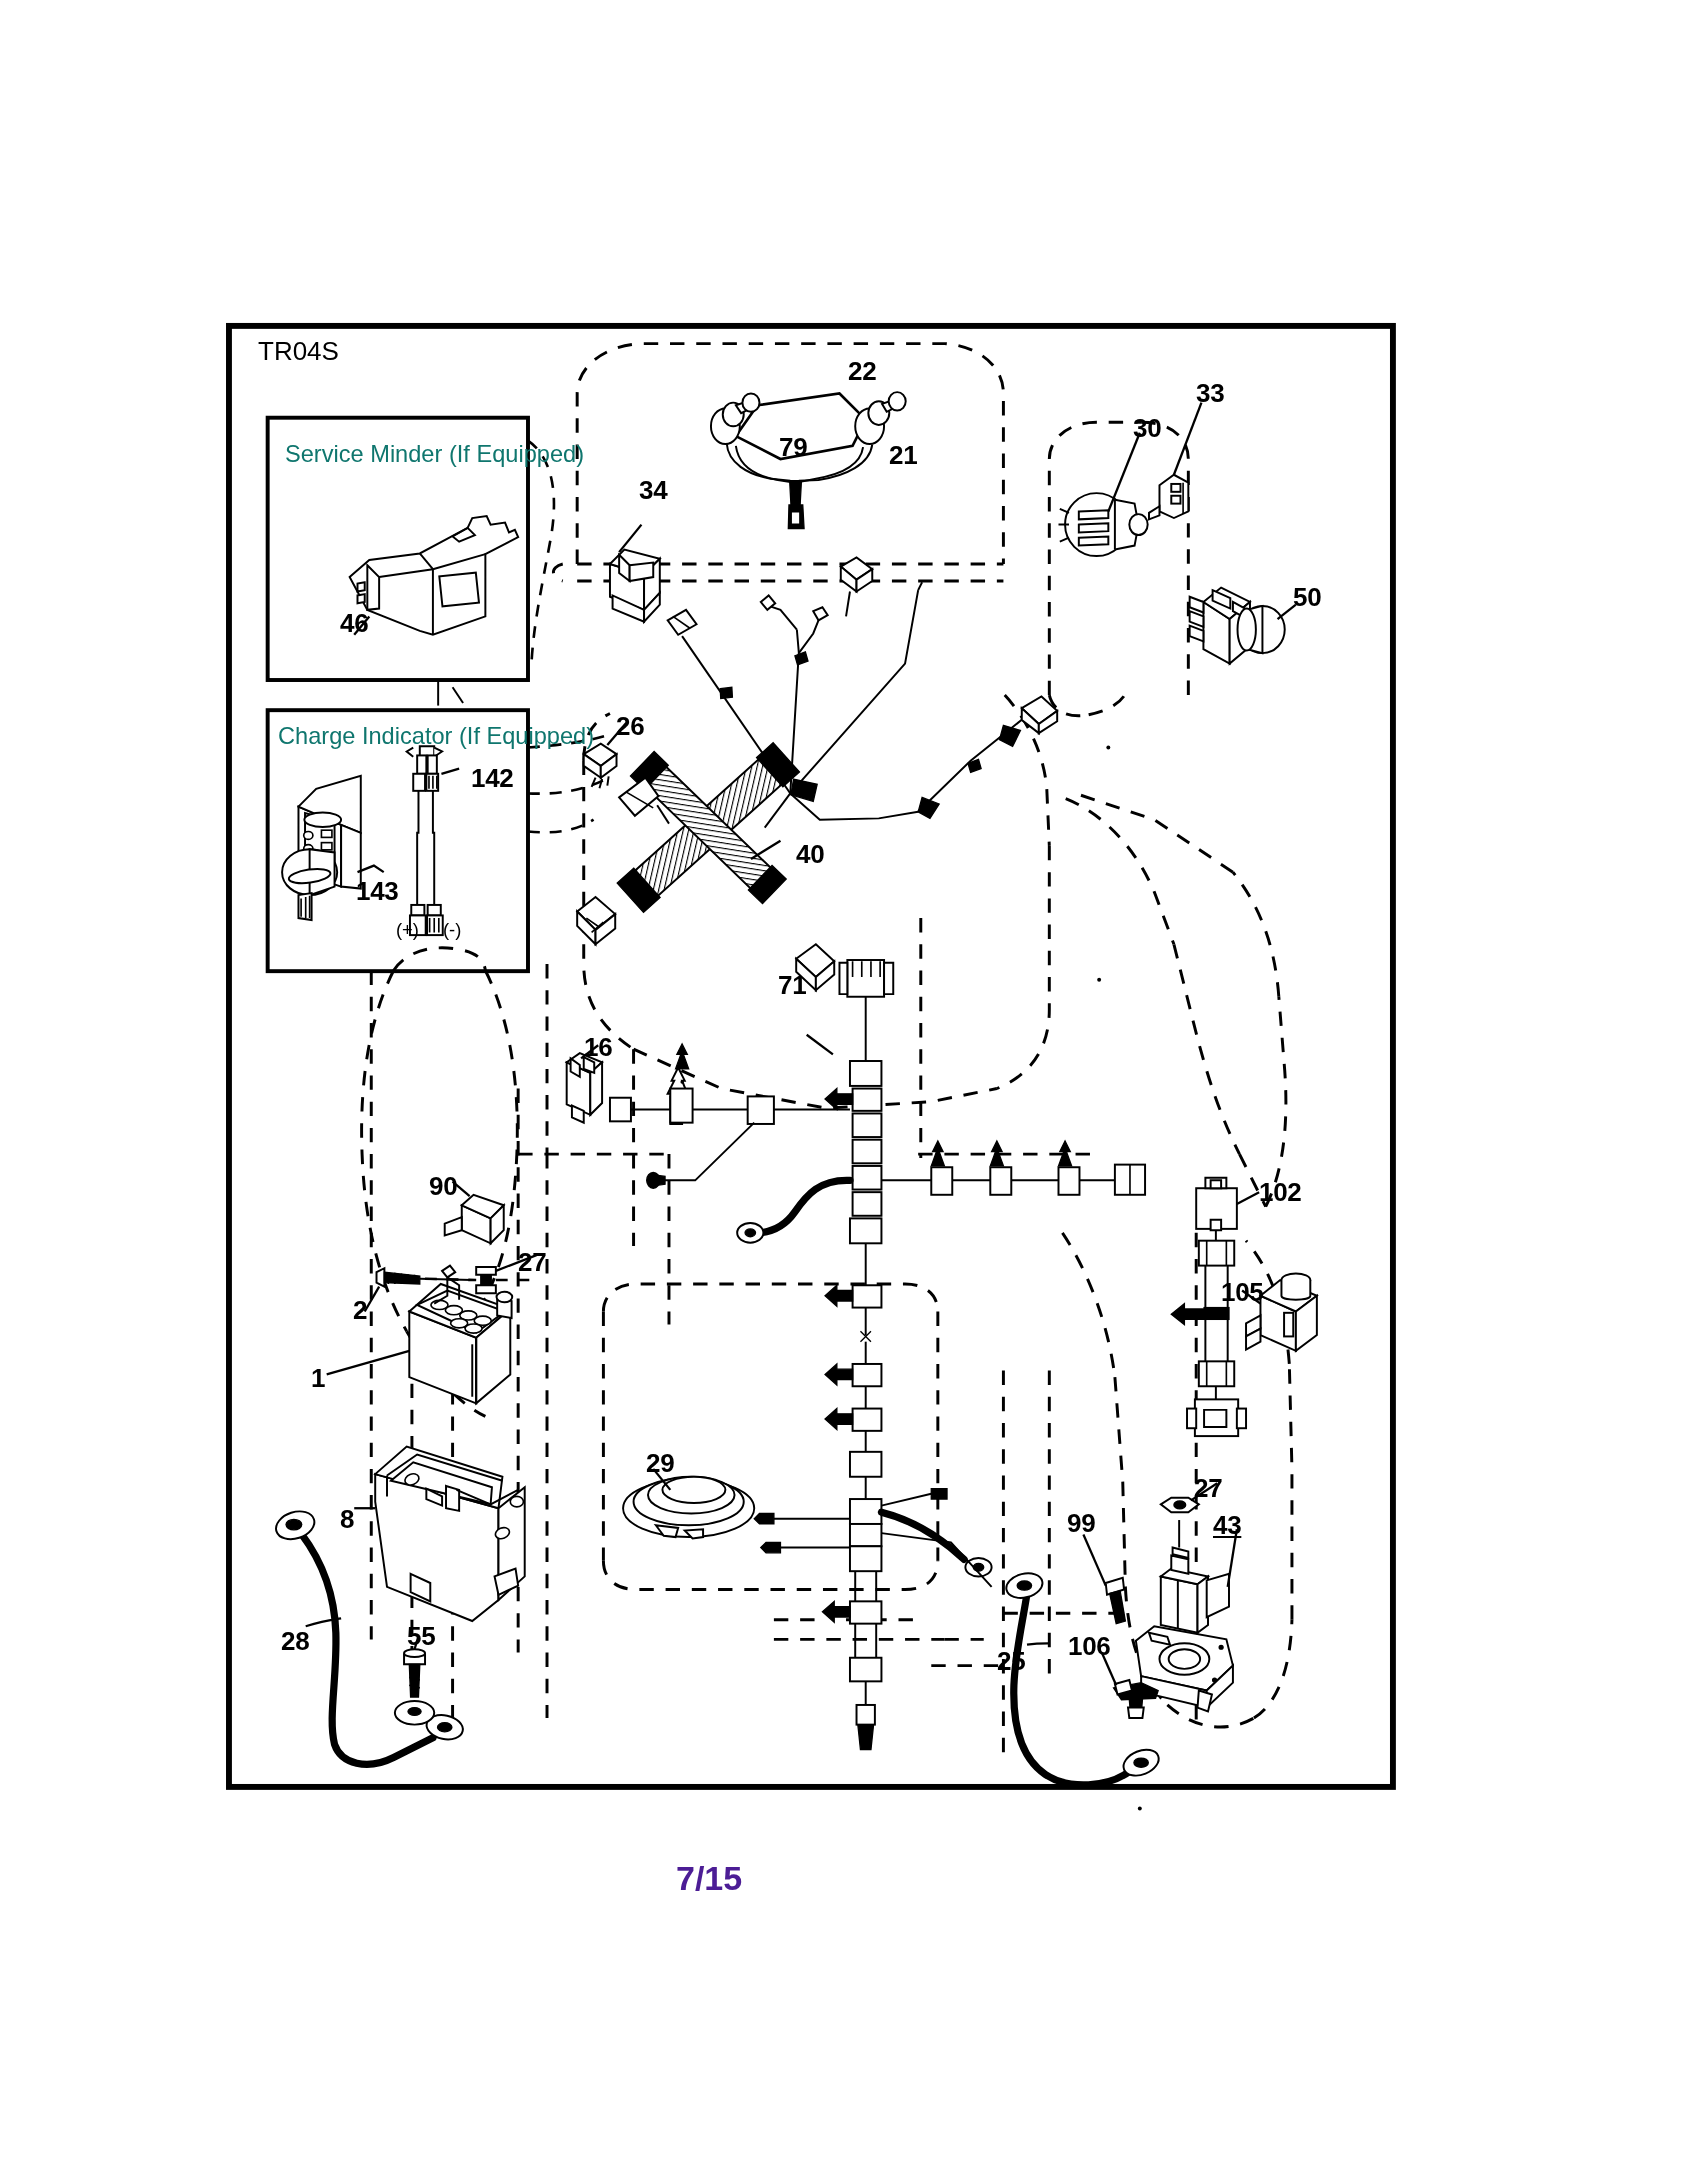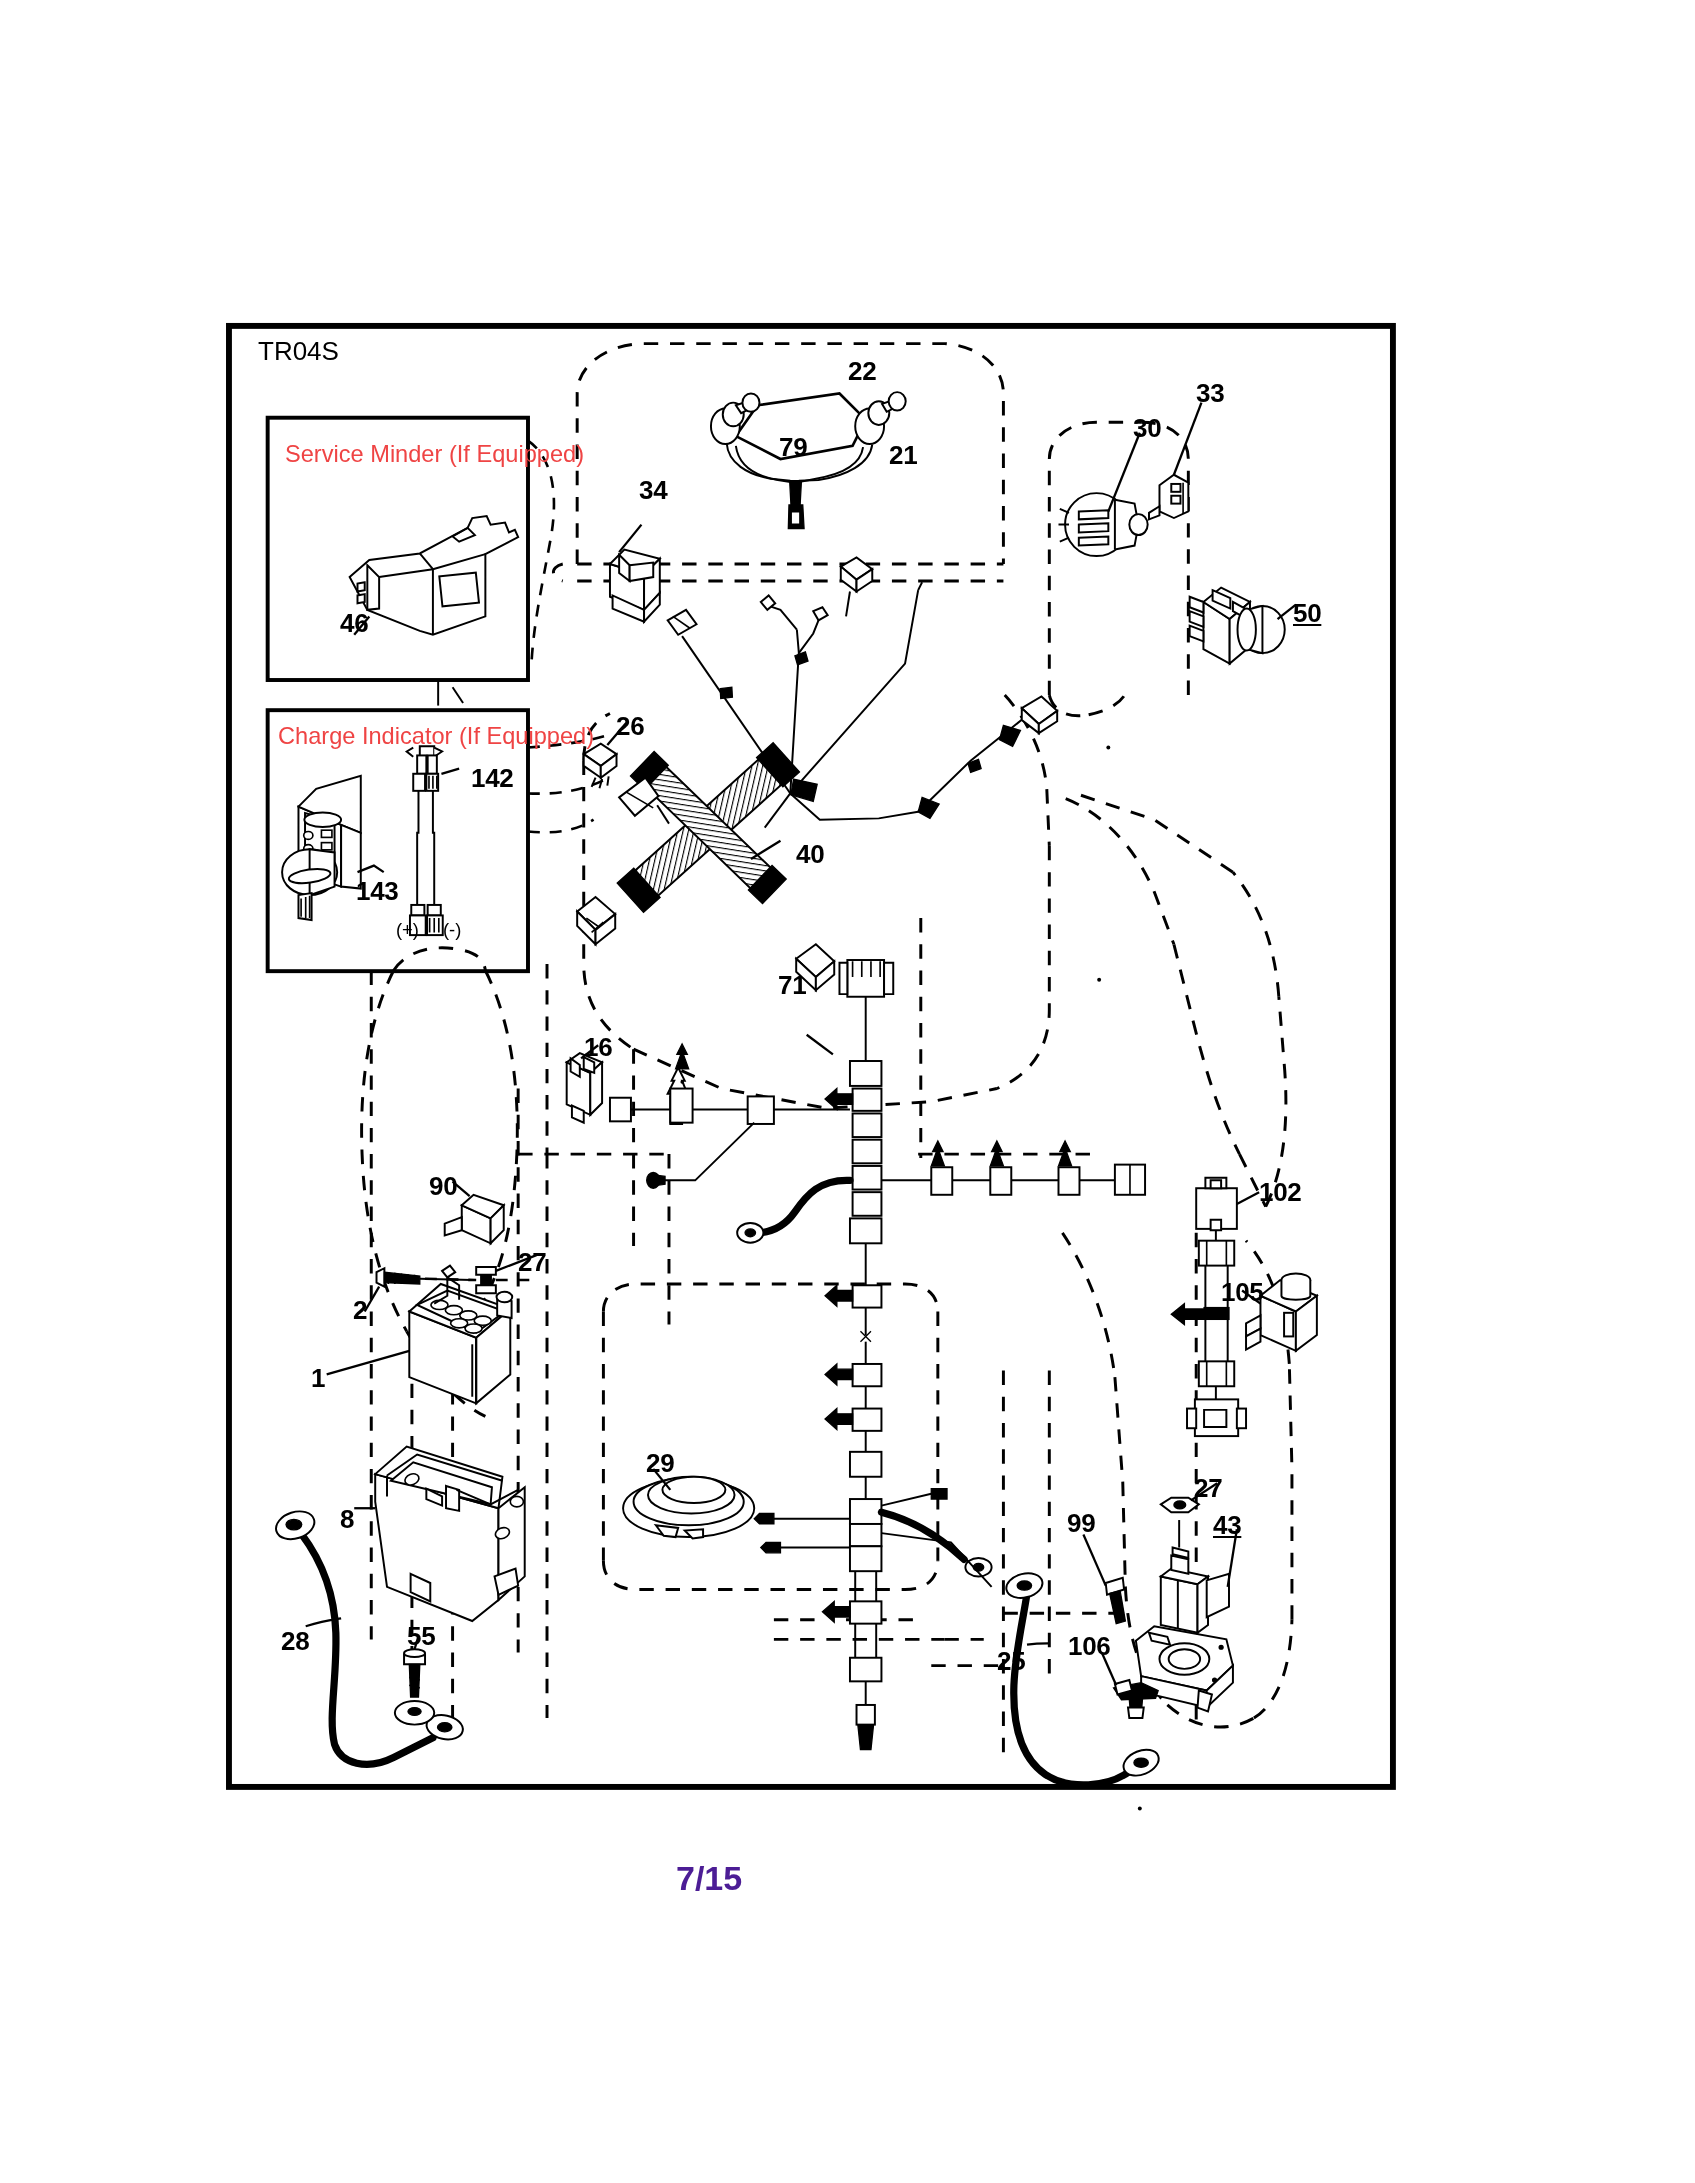--- a/index.html
+++ b/index.html
@@ -35,21 +35,21 @@
     color: #000;
     line-height: 1;
     white-space: nowrap;
     letter-spacing: -0.3px;
   }
   .inset-title {
     position: absolute;
     font-family: "Liberation Sans", sans-serif;
     font-size: 23.6px;
     font-weight: 400;
-    color: #ef4444;
+    color: #0f766e;
     white-space: nowrap;
   }
   .model-code {
     position: absolute;
     font-family: "Liberation Sans", sans-serif;
     font-size: 26px;
     font-weight: 400;
     color: #000;
     white-space: nowrap;
   }
@@ -637,21 +637,21 @@
   <div class="polarity" style="left:443px; top:919px;">(-)</div>
 
   <div class="callout" style="left:340px; top:610px;">46</div>
 
   <div class="callout" style="left:848px; top:358px;">22</div>
   <div class="callout" style="left:779px; top:434px;">79</div>
   <div class="callout" style="left:889px; top:442px;">21</div>
   <div class="callout" style="left:639px;  top:477px;">34</div>
   <div class="callout" style="left:1196px; top:380px;">33</div>
   <div class="callout" style="left:1133px; top:415px;">30</div>
-  <div class="callout" style="left:1293px; top:600px;text-decoration:underline;">50</div>
+  <div class="callout" style="left:1293px; top:584px;">50</div>
   <div class="callout" style="left:616px;  top:713px;">26</div>
   <div class="callout" style="left:471px;  top:765px;">142</div>
   <div class="callout" style="left:356px;  top:878px;">143</div>
   <div class="callout" style="left:796px; top:841px;">40</div>
   <div class="callout" style="left:778px; top:972px;">71</div>
   <div class="callout" style="left:584px;  top:1034px;">16</div>
   <div class="callout" style="left:1230px; top:1179px;margin-left:29px;">102</div>
   <div class="callout" style="left:429px;  top:1173px;">90</div>
   <div class="callout" style="left:1221px; top:1279px;">105</div>
   <div class="callout" style="left:518px;  top:1249px;">27</div>

